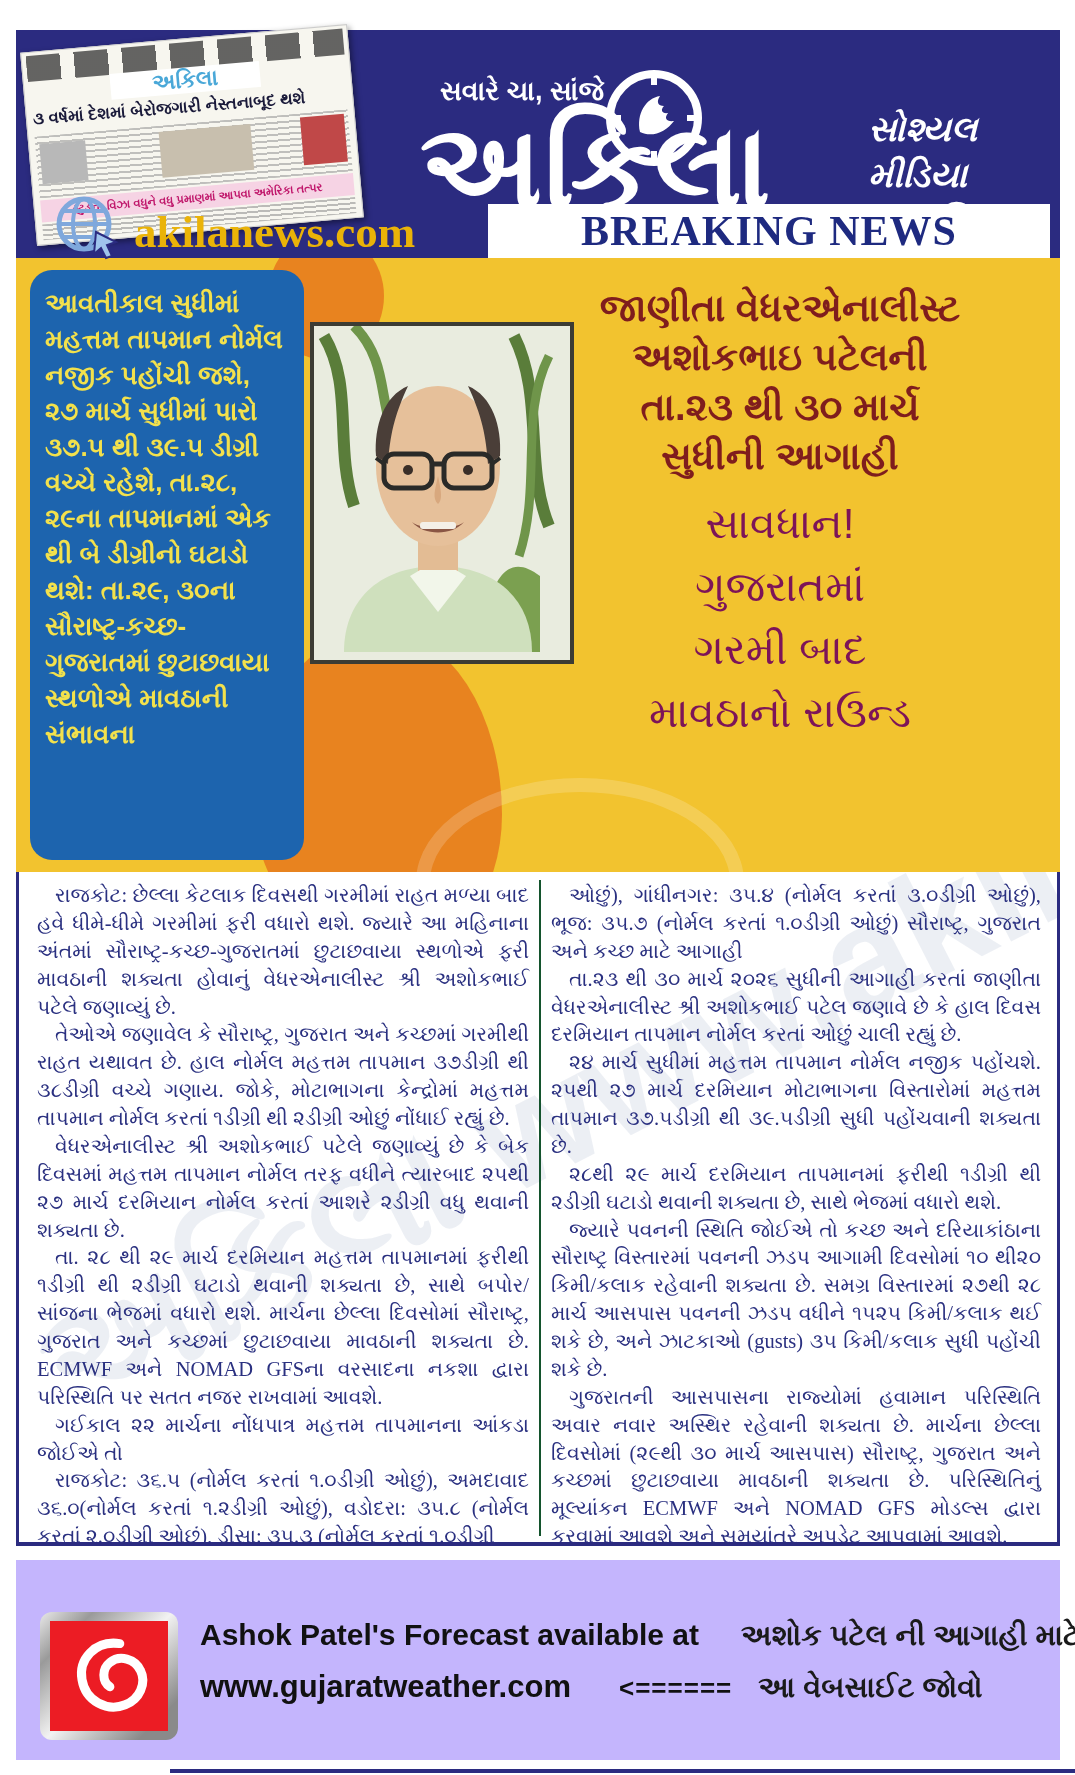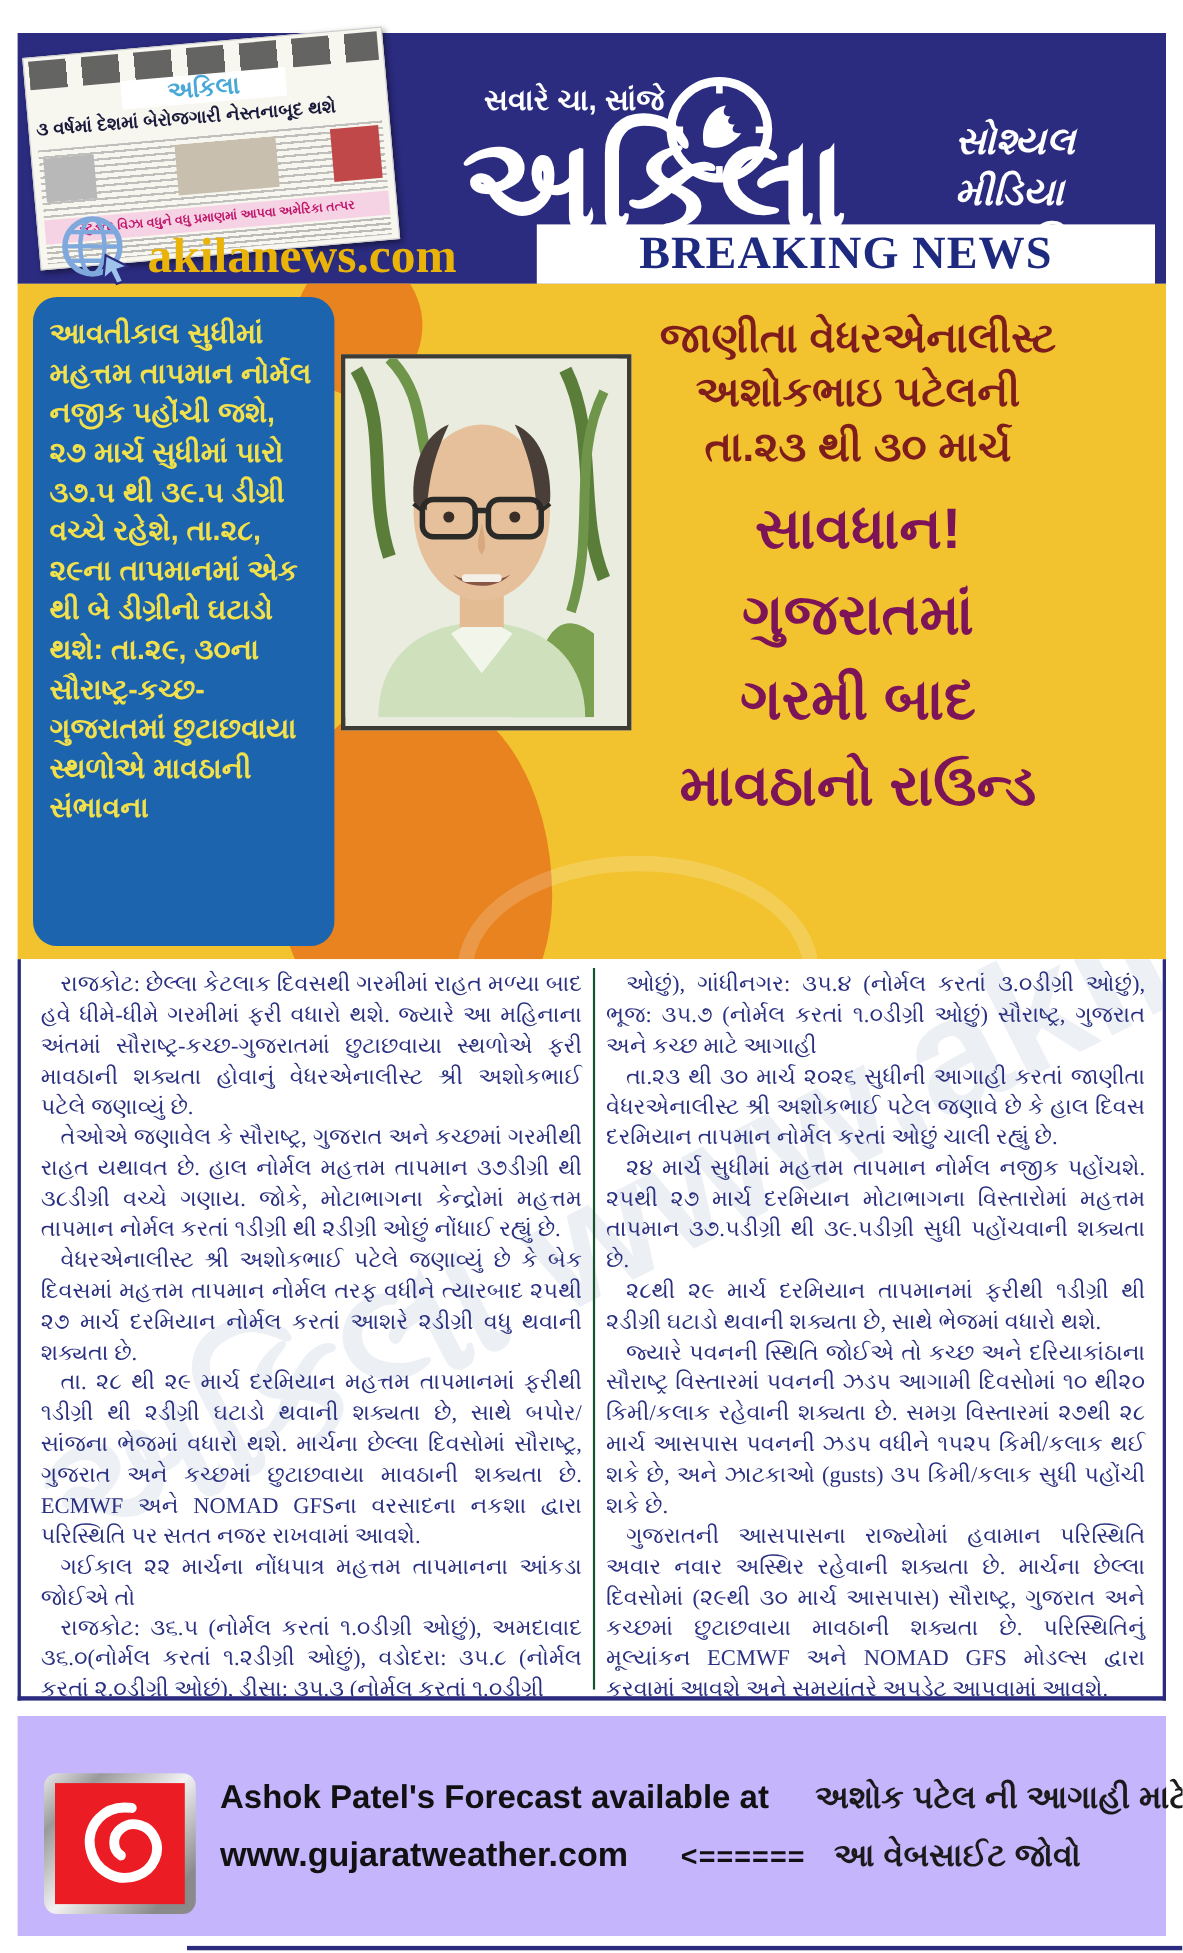--- a/index.html
+++ b/index.html
@@ -52,21 +52,21 @@
     border-radius:52% 48% 44% 56%/50% 56% 44% 50%;}
   .ghost-circle{position:absolute;left:400px;top:520px;width:300px;height:180px;
     border:14px solid rgba(255,255,255,.18);border-radius:50%;}
   .left-panel{position:absolute;left:14px;top:12px;width:274px;height:590px;background:#1d64ae;
     border-radius:22px;padding:16px 15px;box-sizing:border-box;overflow:hidden;z-index:3;}
   .left-panel .panel-text{color:#f3e14c;font-weight:800;font-size:26px;line-height:1.38;}
   .photo{position:absolute;left:294px;top:64px;width:256px;height:334px;border:4px solid #3c3c34;
     z-index:2;background:#e9ecdf;}
   .hero-right{position:absolute;left:545px;top:26px;width:438px;text-align:center;z-index:2;}
   .intro-line{color:#7f1d1d;font-weight:800;font-size:38px;line-height:1.3;white-space:nowrap;}
-  .head-line{color:#7d1458;font-weight:700;font-size:52px;line-height:1.5;white-space:nowrap;}
+  .head-line{color:#7d1458;font-weight:400;font-size:42px;line-height:1.5;white-space:nowrap;}
   .head-gap{margin-top:10px;}
   
   .article{position:absolute;left:16px;top:872px;width:1044px;height:674px;background:#fff;
     border-left:3px solid #2b2b80;border-right:3px solid #2b2b80;border-bottom:4px solid #2b2b80;
     box-sizing:border-box;overflow:hidden;}
   .watermark{position:absolute;left:-40px;top:120px;width:1300px;transform:rotate(-27deg);
     color:#8fa0be;opacity:.16;font-weight:900;font-size:150px;white-space:nowrap;pointer-events:none;}
   .cols{position:relative;display:flex;height:100%;padding:8px 6px 6px 8px;box-sizing:border-box;}
   .col{width:50%;padding:2px 10px;box-sizing:border-box;}
   .col.right{border-left:2px solid #14532d;}
@@ -178,20 +178,21 @@
       <path d="M124 150 C121 164 118 172 124 178 C128 174 128 168 124 150" fill="#d8a87e"></path>
       <path d="M98 196 C110 210 138 210 150 196 C140 204 108 204 98 196 Z" fill="#8a5644"></path>
       <rect x="106" y="196" width="36" height="7" rx="3" fill="#f4f0e8"></rect>
     </svg>
   </div>
 
   <div class="hero-right">
     <div class="intro-line">જાણીતા વેધરએનાલીસ્ટ</div>
     <div class="intro-line">અશોકભાઇ પટેલની</div>
     <div class="intro-line">તા.૨૩ થી ૩૦ માર્ચ</div>
+    <div class="intro-line">સુધીની આગાહી</div>
     <div class="head-line head-gap">સાવધાન!</div>
     <div class="head-line">ગુજરાતમાં</div>
     <div class="head-line">ગરમી બાદ</div>
     <div class="head-line">માવઠાનો રાઉન્ડ</div>
   </div>
 </div>
 
 <div class="article">
   <div class="watermark">અકિલા  www.akilanews.com</div>
   <div class="cols">

